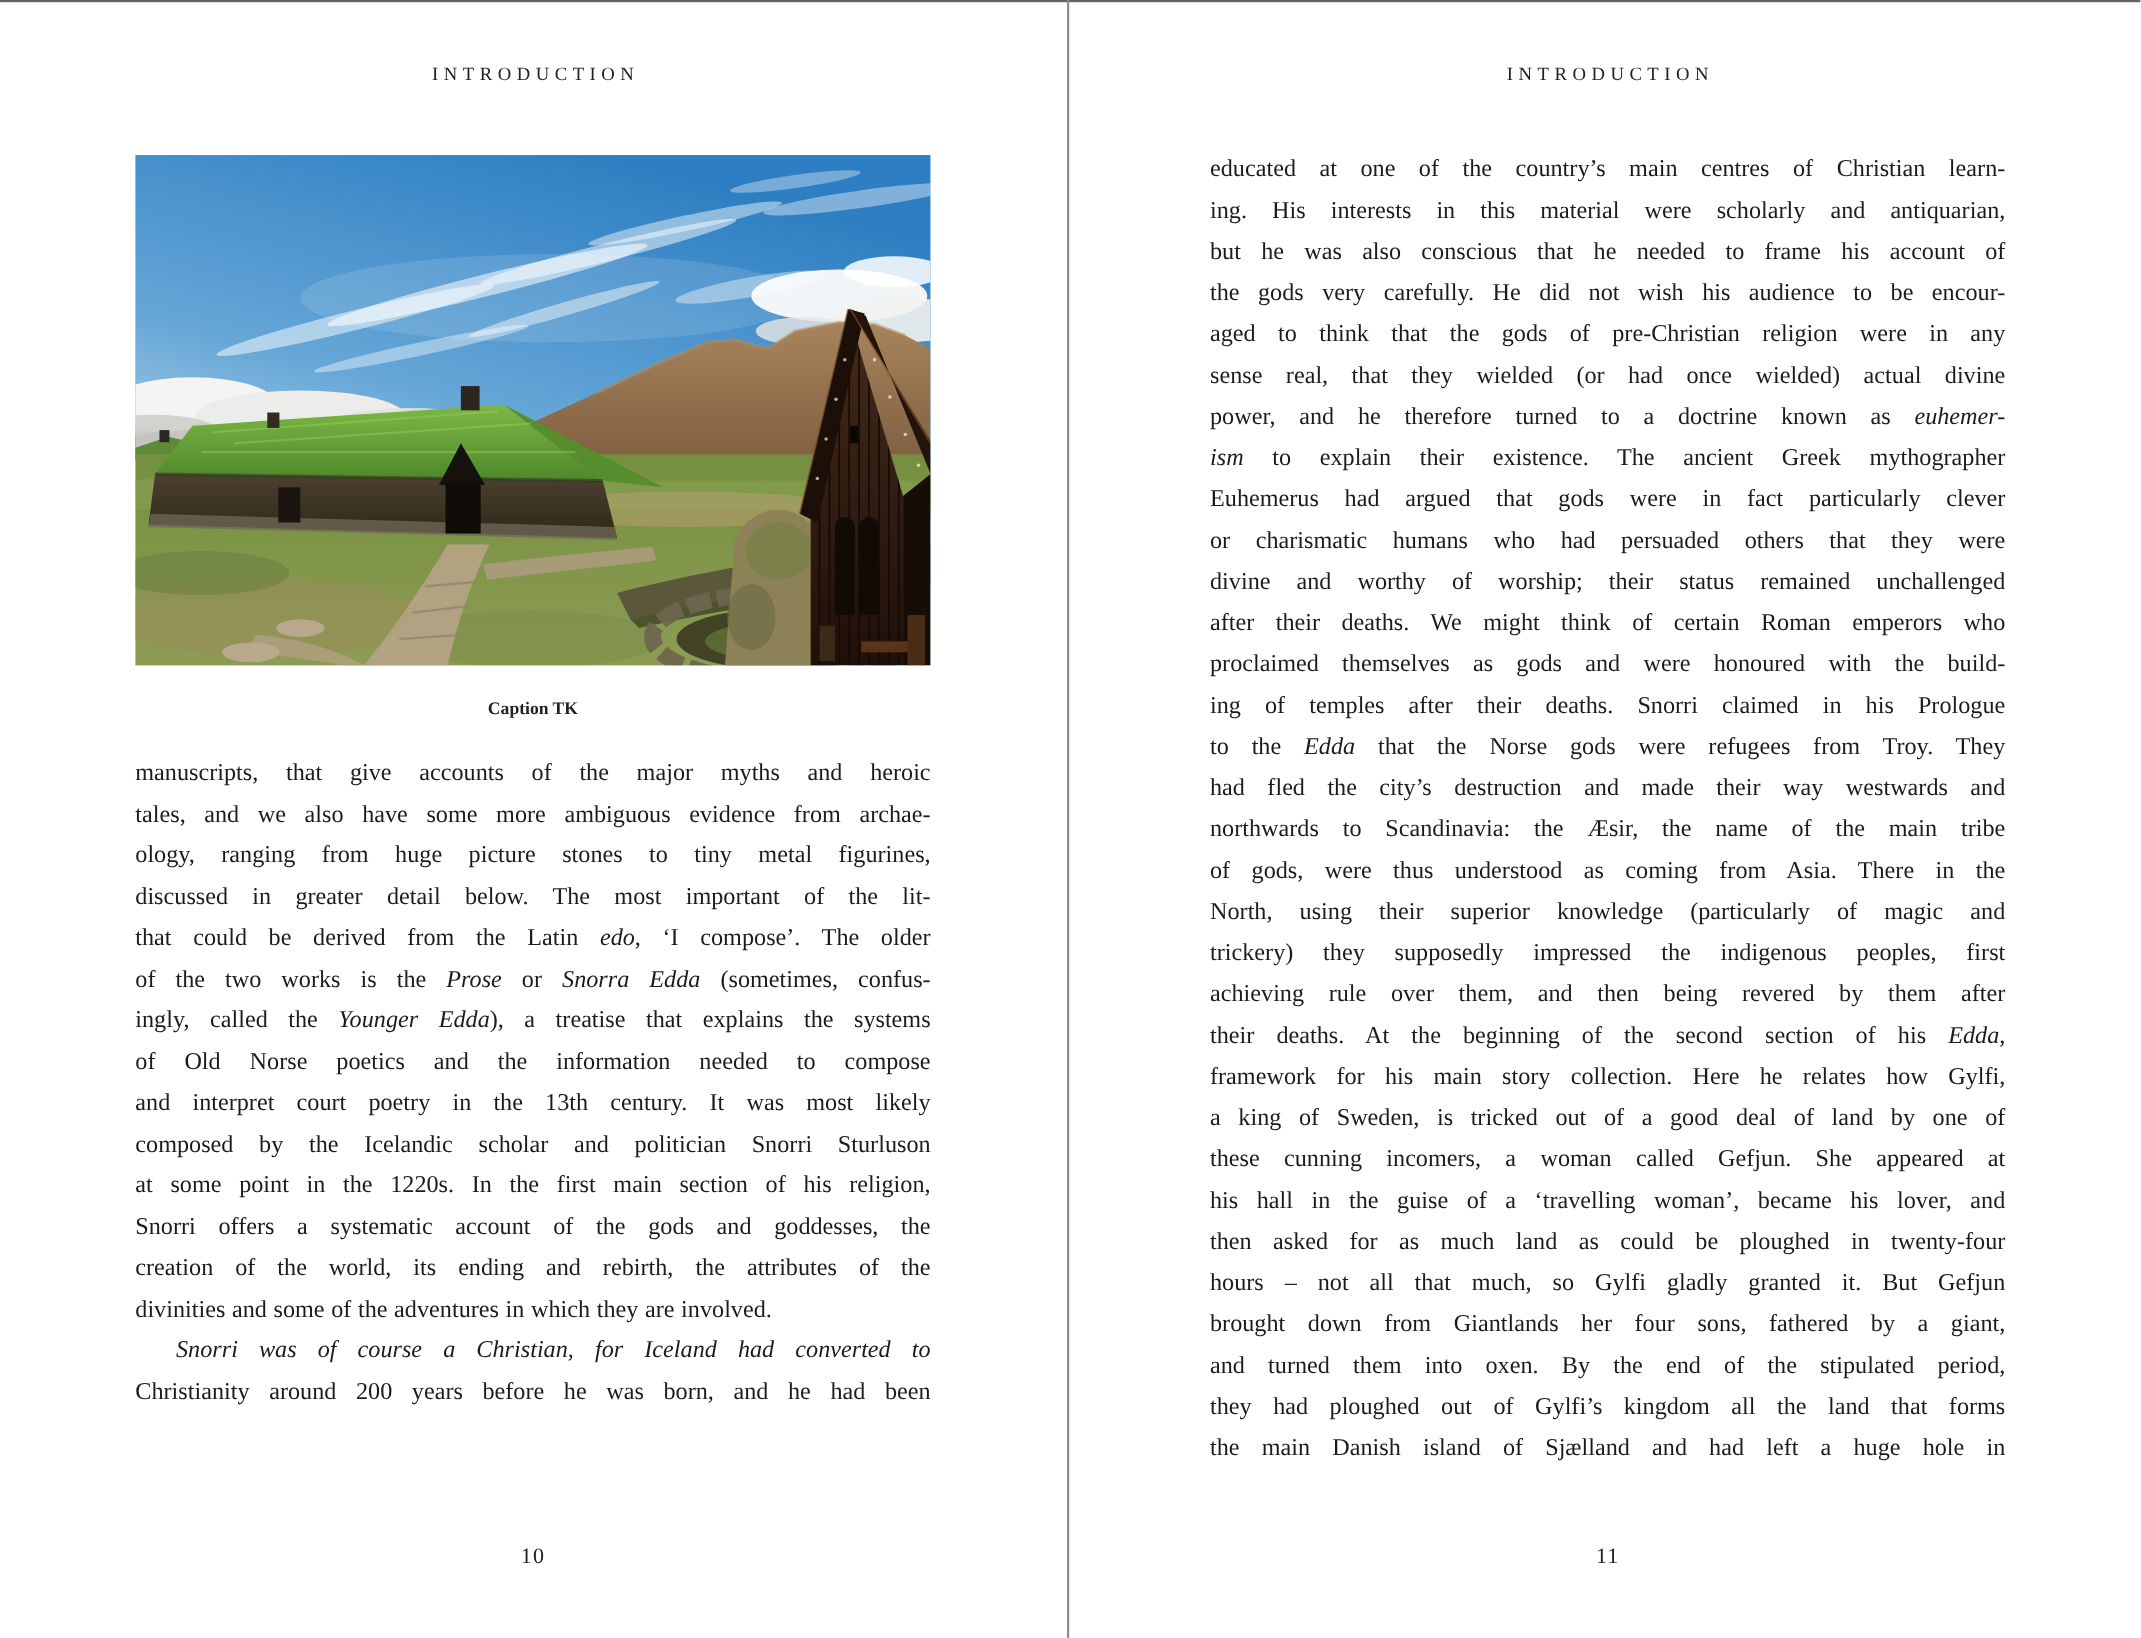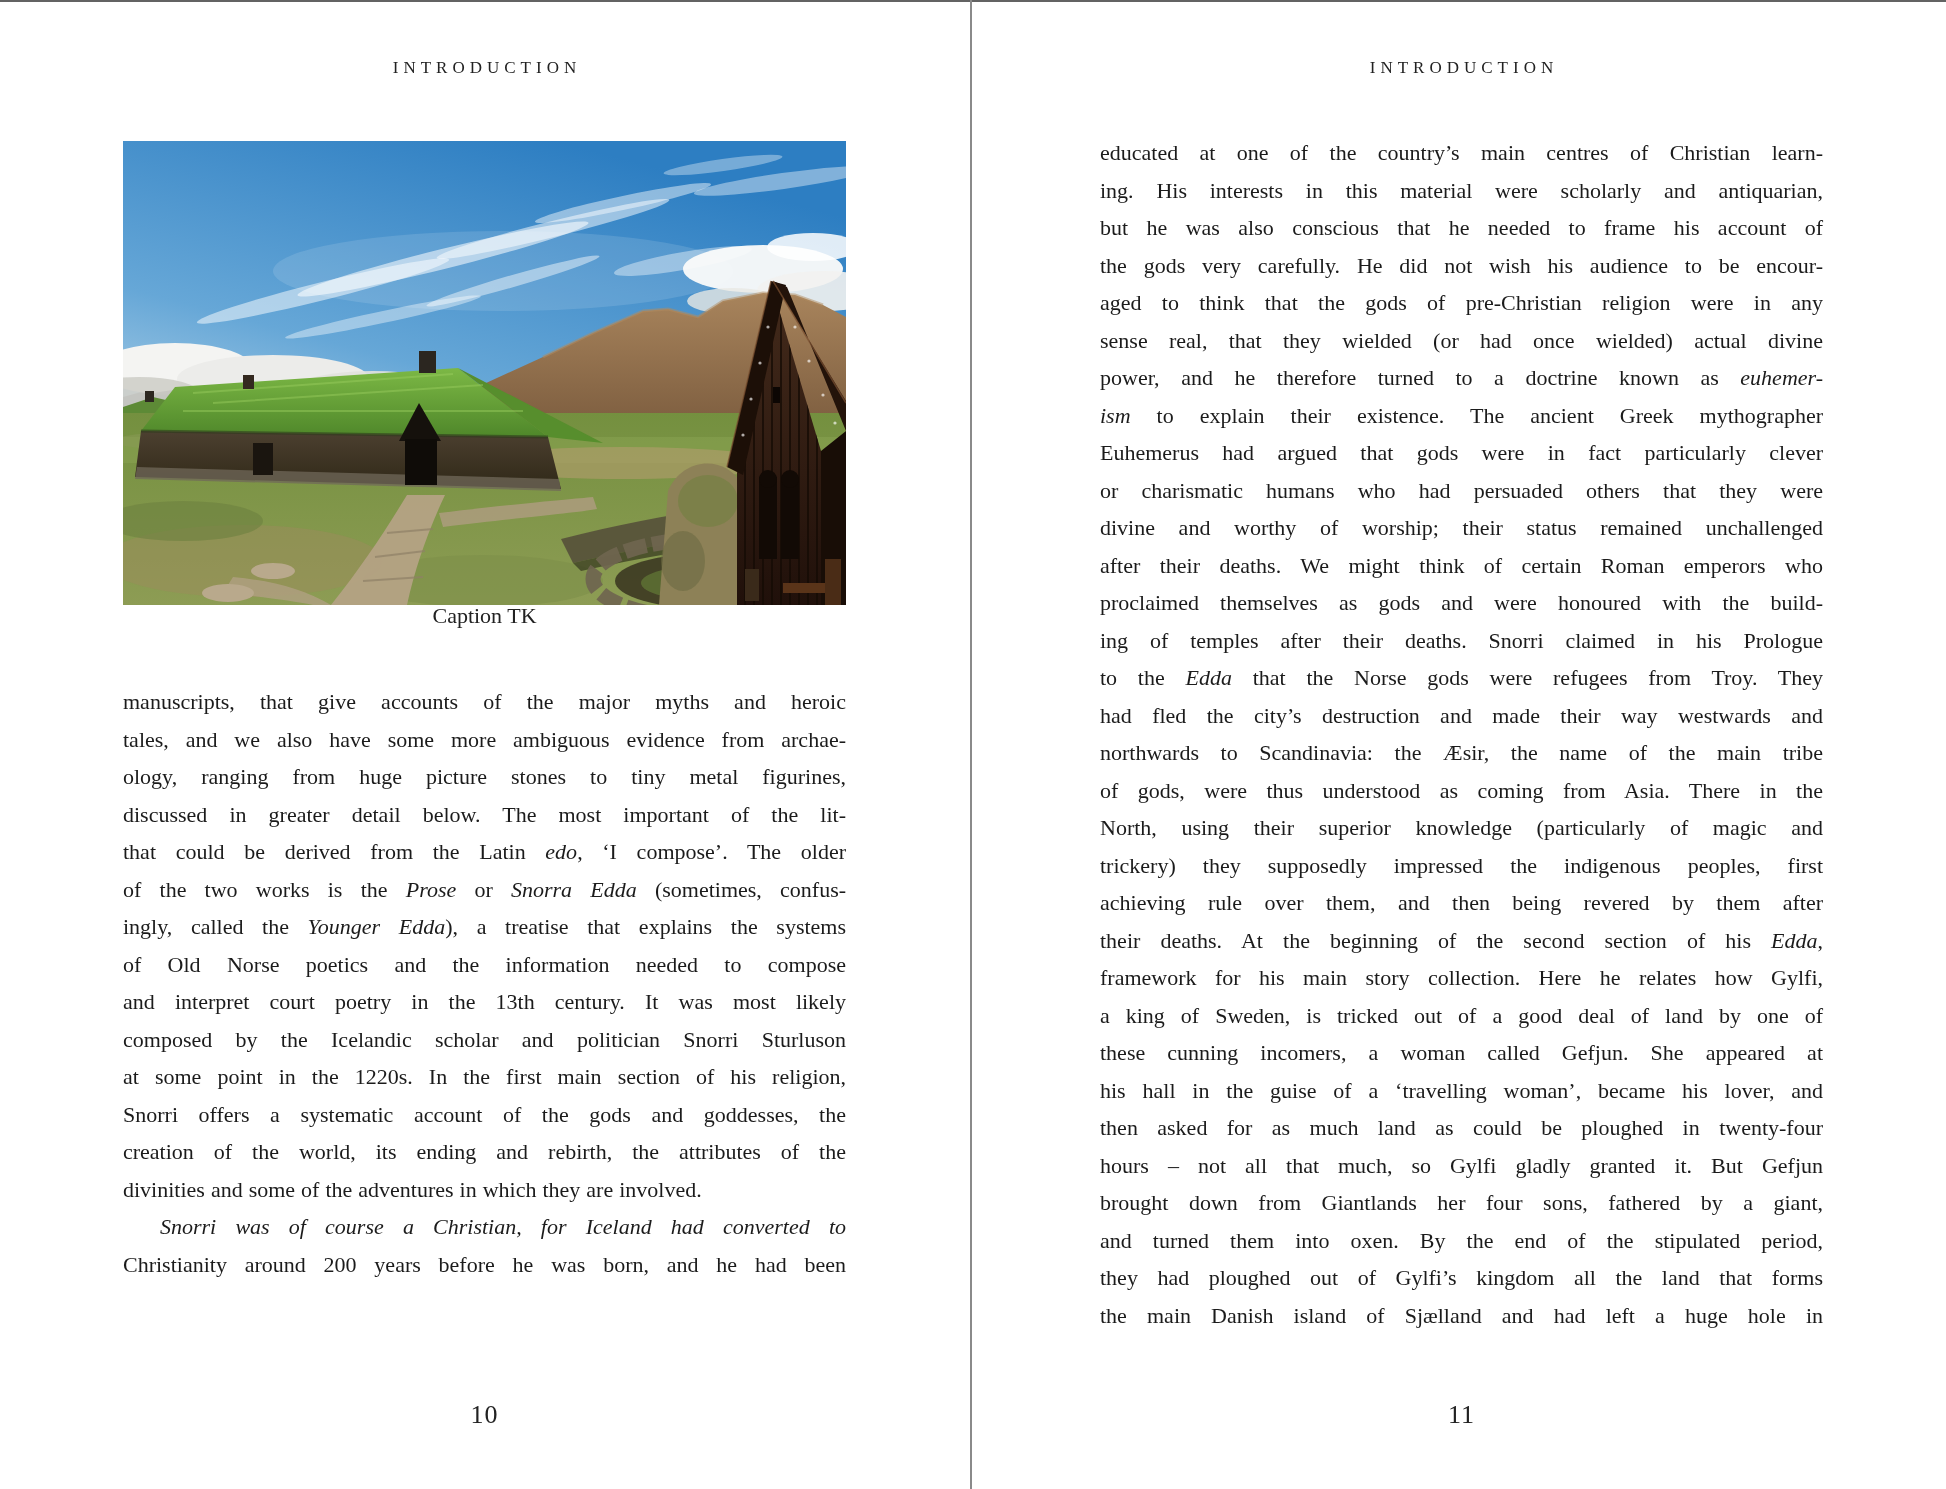--- a/index.html
+++ b/index.html
@@ -23,40 +23,40 @@
   .rh-left  { left: 123px; width: 723px; }
   .rh-right { left: 1100px; width: 723px; }
 
   figure.photo {
     position: absolute; left: 123px; top: 141px; width: 723px; height: 464px;
     margin: 0; overflow: hidden; background: #9cc2de;
   }
   figure.photo svg { display: block; }
 
   .caption {
-    position: absolute; left: 123px; top: 603px; width: 723px;
-    text-align: center; font-size: 22px; line-height: 26px; color: #222;
+    position: absolute; left: 123px; top: 632px; width: 723px;
+    text-align: center; font-size: 16px; line-height: 26px; color: #222; font-weight: bold;
   }
 
   .body-text { position: absolute; width: 723px; font-size: 22px; }
   .bt-left  { left: 123px; top: 683px; }
   .bt-right { left: 1100px; top: 134px; }
 
   .tline {
     line-height: 37.5px; height: 37.5px;
     text-align: justify; text-align-last: justify;
     word-spacing: 0.5px;
   }
   .tline.nj { text-align-last: left; }
   .tline.ind { text-indent: 37px; font-style: italic; }
   .tline em { font-style: italic; }
 
   .folio {
     position: absolute; top: 1402px; height: 26px;
-    font-size: 26px; line-height: 26px; text-align: center; color: #222;
+    font-size: 20px; line-height: 26px; text-align: center; color: #222;
     letter-spacing: 1px;
   }
   .folio-left  { left: 123px; width: 723px; }
   .folio-right { left: 1100px; width: 723px; }
 </style>
 </head>
 <body>
 
 <div class="spread">
 

